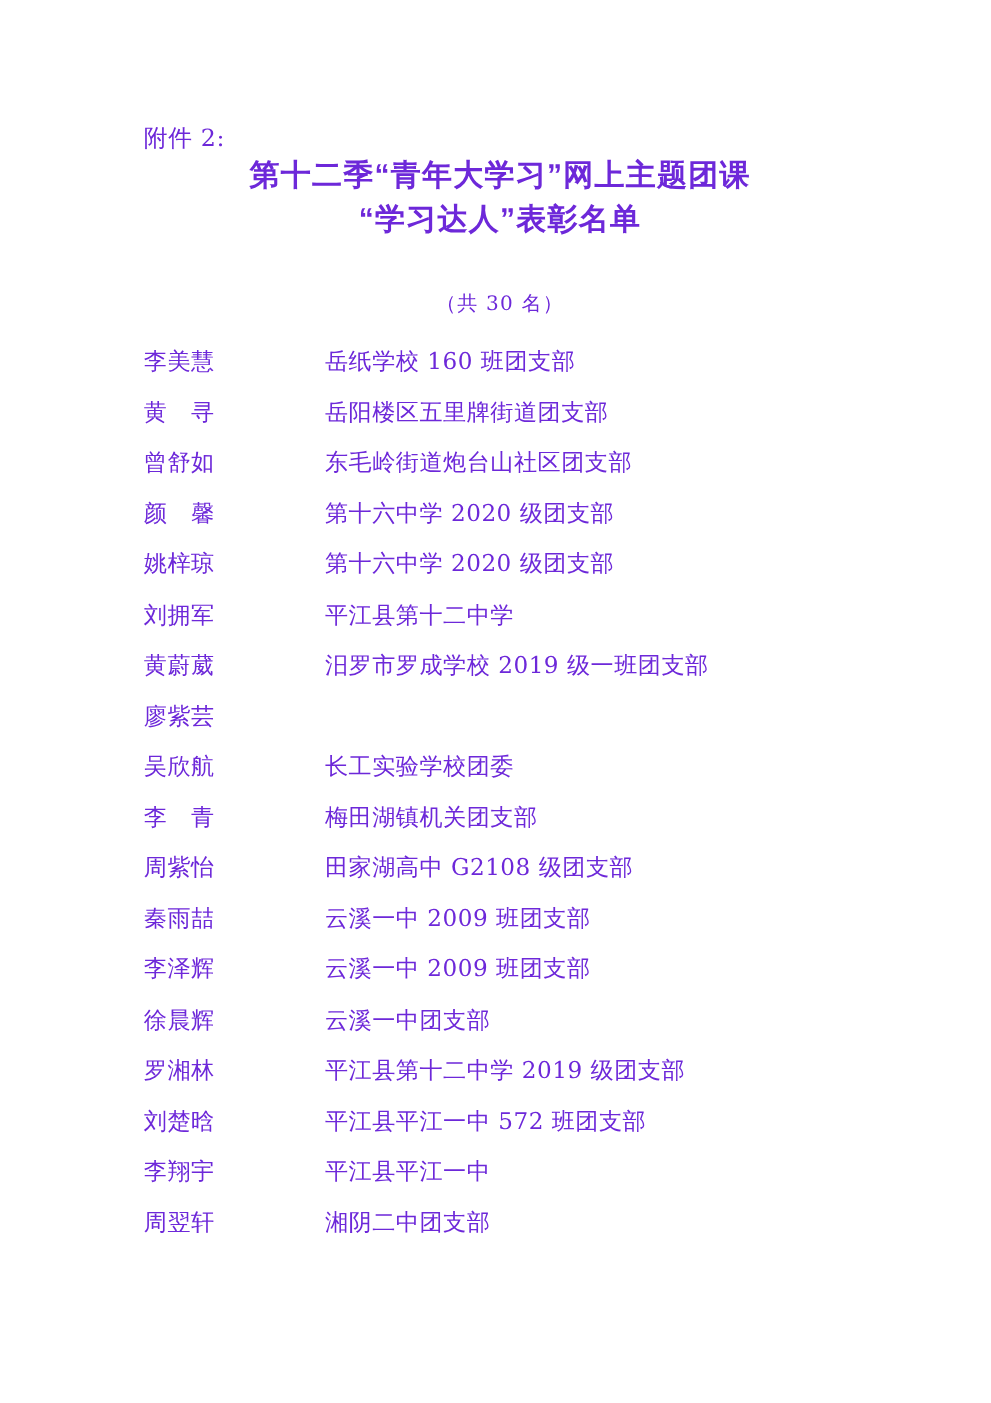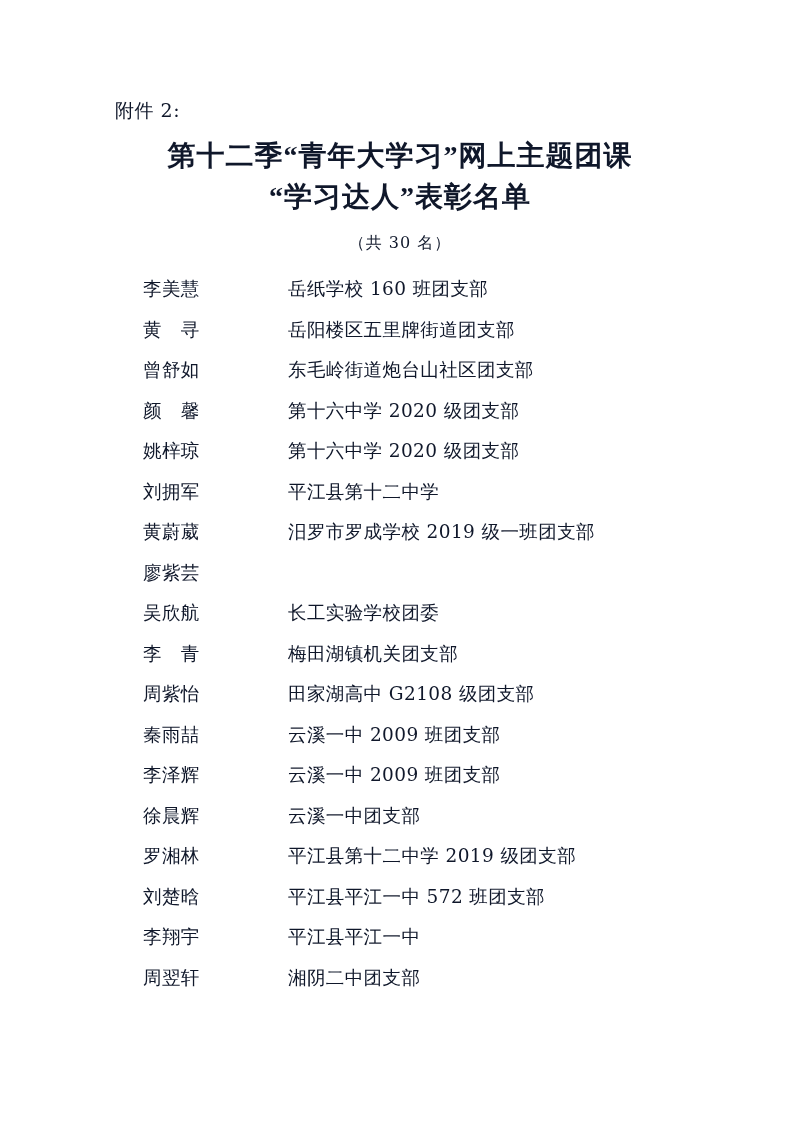--- a/index.html
+++ b/index.html
@@ -6,42 +6,42 @@
     margin: 0;
     padding: 0;
     background: #ffffff;
   }
   .page {
     position: relative;
     width: 793px;
     height: 1122px;
     background: #ffffff;
     font-family: "DejaVu Serif", "Liberation Serif", serif;
-    color: #0f172a;
+    color: #6d28d9;
     overflow: hidden;
   }
   .attachment-label {
     position: absolute;
     left: 115px;
     top: 98px;
     font-size: 19px;
     font-family: "DejaVu Serif", "Liberation Serif", serif;
     letter-spacing: 0.5px;
   }
   .doc-title {
     position: absolute;
     left: 95px;
-    top: 136px;
+    top: 124px;
     width: 610px;
     text-align: center;
-    font-size: 28px;
+    font-size: 24px;
     font-weight: bold;
     line-height: 1.45;
     letter-spacing: 1px;
-    font-family: Liberation Serif, serif;
+    font-family: Liberation Sans, sans-serif;
   }
   .doc-title .line2 {
     display: block;
   }
   .subtitle {
     position: absolute;
     left: 95px;
     top: 233px;
     width: 610px;
     text-align: center;
@@ -53,21 +53,20 @@
     left: 0;
     top: 276px;
     width: 793px;
   }
   .row {
     display: flex;
     align-items: baseline;
     height: 40.5px;
     font-size: 18.5px;
     letter-spacing: 0.4px;
-    padding-left: 28px;
   }
   .row .name {
     width: 145px;
     margin-left: 115px;
     flex: 0 0 145px;
     white-space: pre;
   }
   .row .org {
     flex: 1 1 auto;
     white-space: pre;

